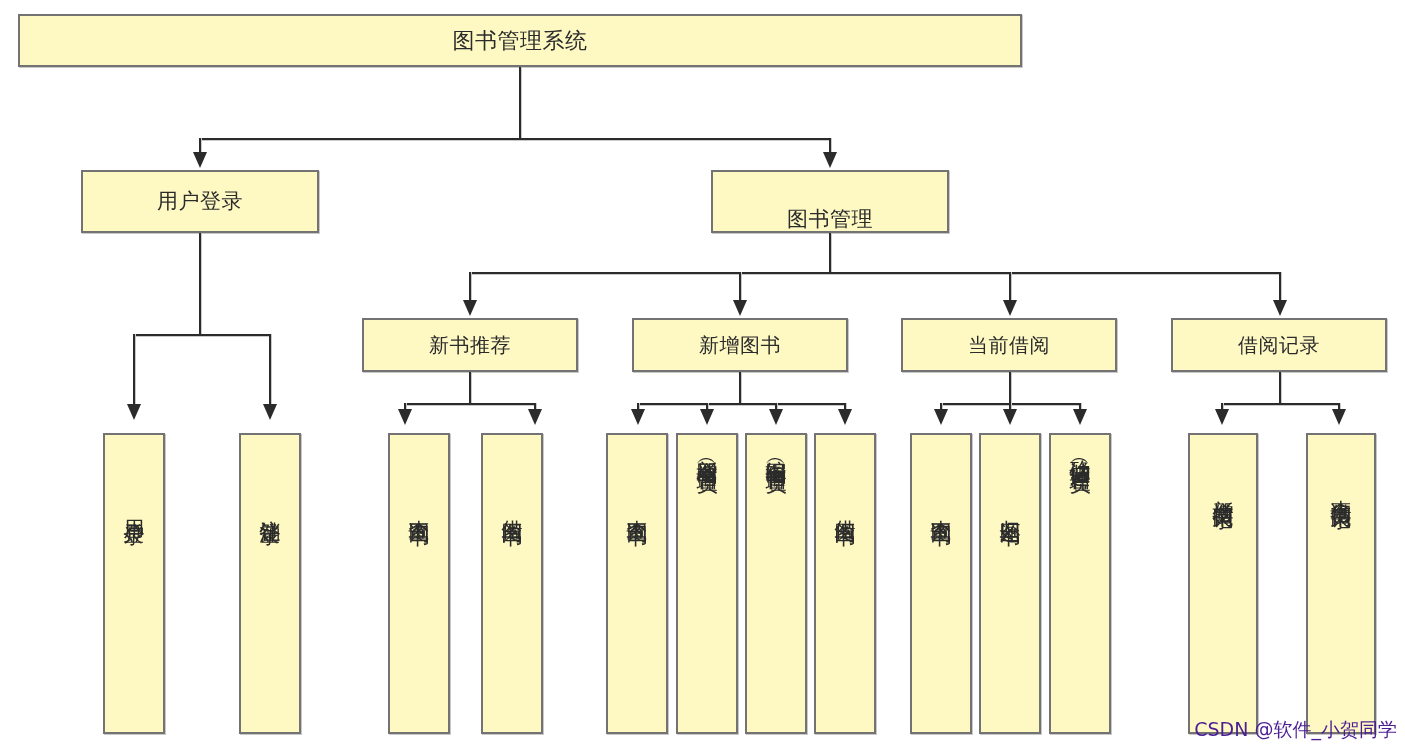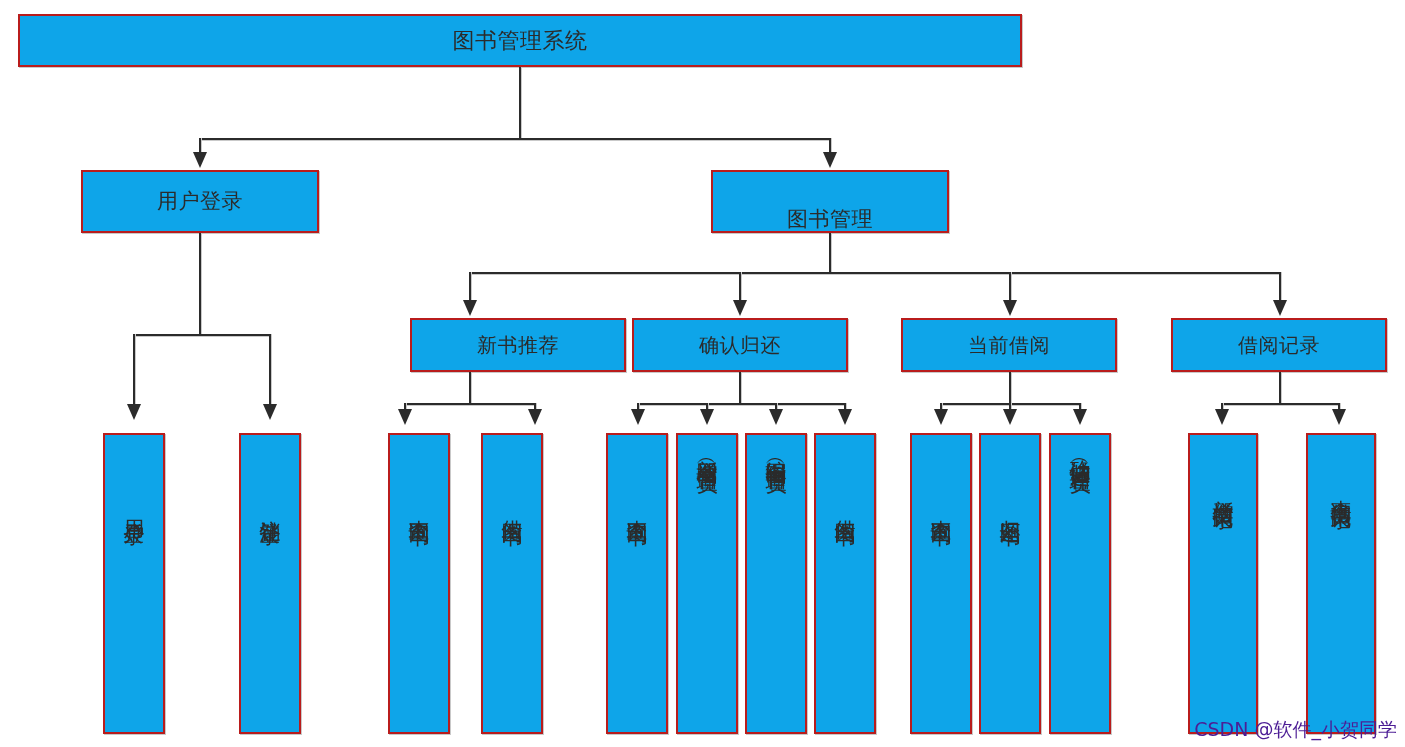--- a/index.html
+++ b/index.html
@@ -15,22 +15,22 @@
     position: relative;
     width: 1405px;
     height: 747px;
     background: #ffffff;
     overflow: hidden;
   }
   
   .node {
     position: absolute;
     box-sizing: border-box;
-    background: #0ea5e9;
-    border: 2px solid #b91c1c;
+    background: #fef9c3;
+    border: 2px solid #737373;
     box-shadow: 1px 1px 0 0 #c9c9c9;
     display: flex;
     align-items: center;
     justify-content: center;
     color: #2b2b2b;
   }
   .node-label {
     display: block;
     text-align: center;
     letter-spacing: 0.5px;
@@ -131,25 +131,25 @@
 
   <div class="ln v" style="left:739px; top:272px; height:32px;"></div>
   <div class="arrow" style="left:733px; top:300px;"></div>
 
   <div class="ln v" style="left:1009px; top:272px; height:32px;"></div>
   <div class="arrow" style="left:1003px; top:300px;"></div>
 
   <div class="ln v" style="left:1279px; top:272px; height:32px;"></div>
   <div class="arrow" style="left:1273px; top:300px;"></div>
 
-  <div class="node lvl3" style="left:362px; top:318px; width:216px; height:54px;margin-left:48px;">
+  <div class="node lvl3" style="left:362px; top:318px; width:216px; height:54px;">
     <span class="node-label">新书推荐</span>
   </div>
   <div class="node lvl3" style="left:632px; top:318px; width:216px; height:54px;">
-    <span class="node-label">确认归还</span>
+    <span class="node-label">新增图书</span>
   </div>
   <div class="node lvl3" style="left:1171px; top:318px; width:216px; height:54px;">
     <span class="node-label">借阅记录</span>
   </div>
   <div class="node lvl3" style="left:901px; top:318px; width:216px; height:54px;">
     <span class="node-label">当前借阅</span>
   </div>
 
   <div class="ln v" style="left:469px; top:372px; height:32px;"></div>
   <div class="ln h" style="left:404px; top:403px; width:131px;"></div>

